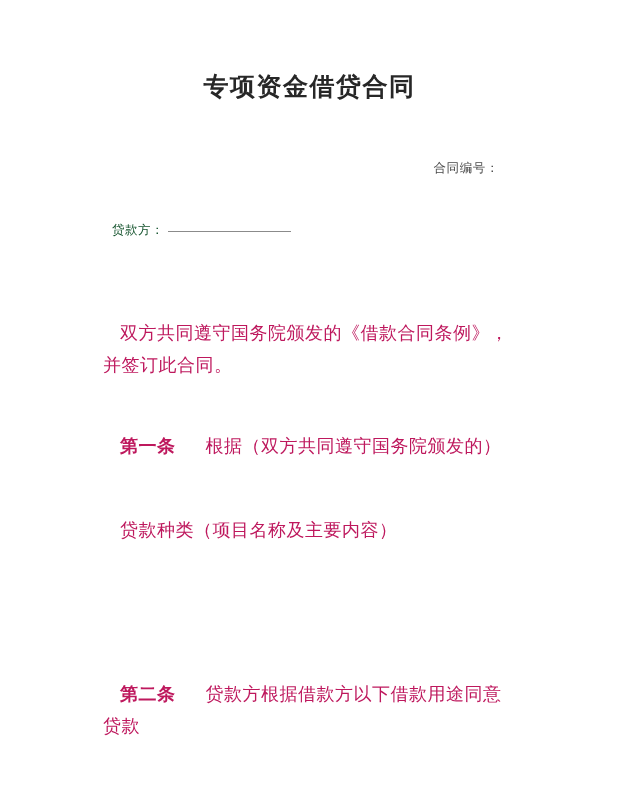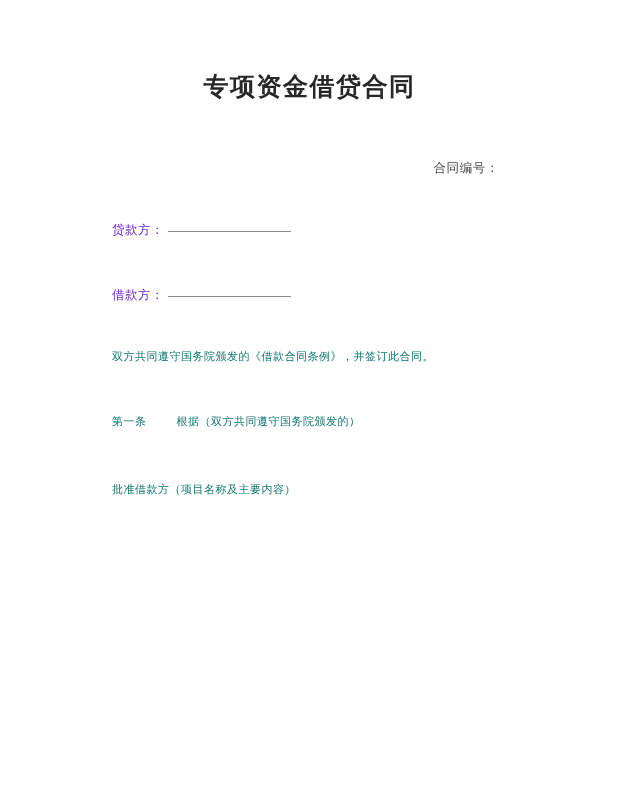--- a/index.html
+++ b/index.html
@@ -57,41 +57,41 @@
 
   
   .body-block {
     position: absolute;
     left: 95px;
     top: 214px;
     width: 430px;
   }
 
   .para {
-    font-size: 11px;
+    font-size: 18px;
     line-height: 32px;
     letter-spacing: 0.5px;
-    color: #0f766e;
-    margin: 0;
+    color: #be185d;
+    margin: 8px;
   }
 
   .para.indent {
     text-indent: 17px;
   }
   .gap-30 { height: 30px; }
   .gap-33 { height: 33px; }
   .gap-36 { height: 36px; }
   .gap-40 { height: 40px; }
 
   
   .party-row {
     font-size: 12.5px;
     line-height: 32px;
     letter-spacing: 0.5px;
-    color: #6d28d9;
+    color: #14532d;
     text-indent: 17px;
     white-space: nowrap;
   }
   .rule-long {
     display: inline-block;
     width: 123px;
     border-bottom: 1.6px solid #8b8b8b;
     vertical-align: 2px;
     margin-left: 4px;
   }
@@ -102,61 +102,61 @@
     width: 66px;
     border-bottom: 1px solid #6f6f6f;
     vertical-align: 2px;
     margin: 0 1px;
   }
   .blank.sm {
     width: 62px;
   }
 
   
-  .art-no { white-space: nowrap; }
+  .art-no { white-space: nowrap; font-weight: bold; }
   .art-sp { display: inline-block; width: 30px; }
 </style>
 </head>
 <body>
 
 <div class="page">
 
   <div class="doc-title">专项资金借贷合同</div>
 
   <div class="contract-no">合同编号：</div>
 
   <div class="body-block">
 
     <div class="party-row">
       <span>贷款方：</span><span class="rule-long"></span>
     </div>
 
     <div class="gap-33"></div>
 
-    <div class="party-row">
-      <span>借款方：</span><span class="rule-long"></span>
-    </div>
 
     <div class="gap-30"></div>
 
     <p class="para indent">双方共同遵守国务院颁发的《借款合同条例》，并签订此合同。</p>
 
     <div class="gap-33"></div>
 
     <p class="para indent">
       <span class="art-no">第一条</span><span class="art-sp"></span><span>根据（双方共同遵守国务院颁发的）</span>
     </p>
 
     <div class="gap-36"></div>
 
-    <p class="para indent">批准借款方（项目名称及主要内容）</p>
+    <p class="para indent">贷款种类（项目名称及主要内容）</p>
 
     <div class="gap-36"></div>
 
 
     <div class="gap-40"></div>
 
 
     <div class="gap-40"></div>
 
+    <p class="para indent">
+      <span class="art-no">第二条</span><span class="art-sp"></span><span>贷款方根据借款方以下借款用途同意贷款</span>
+    </p>
 
   </div>
 </div>
 
 </body></html>

